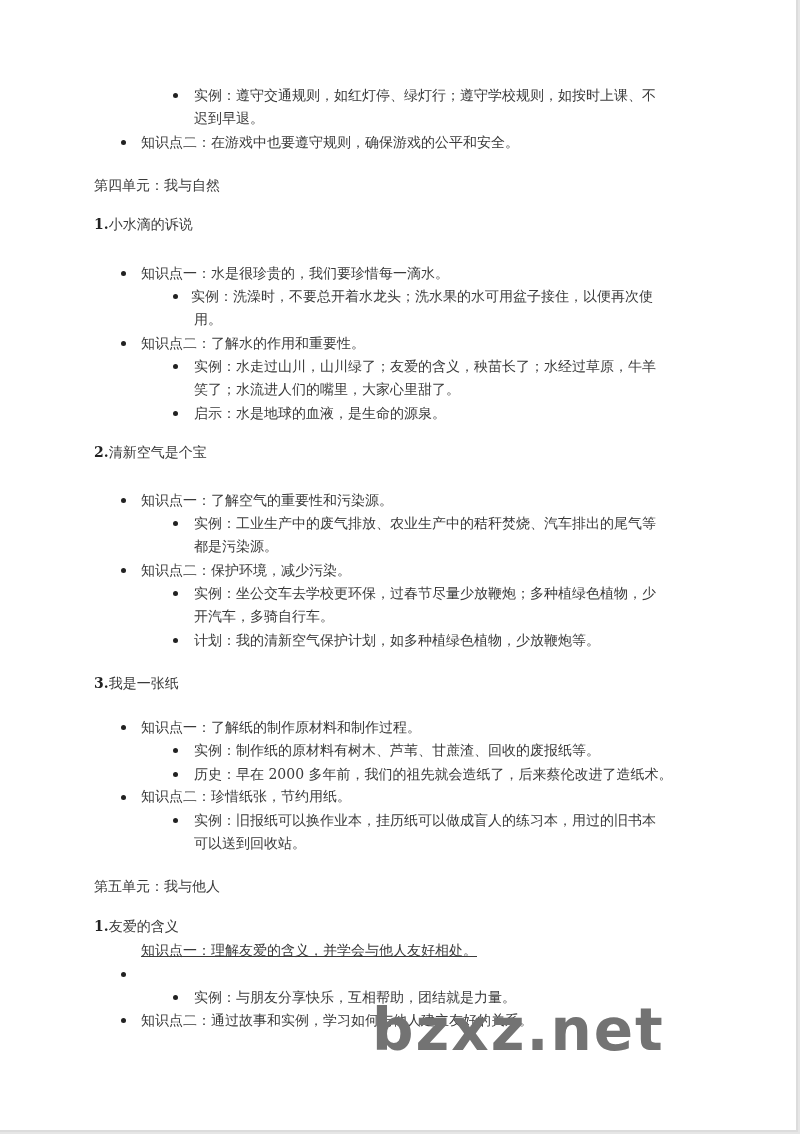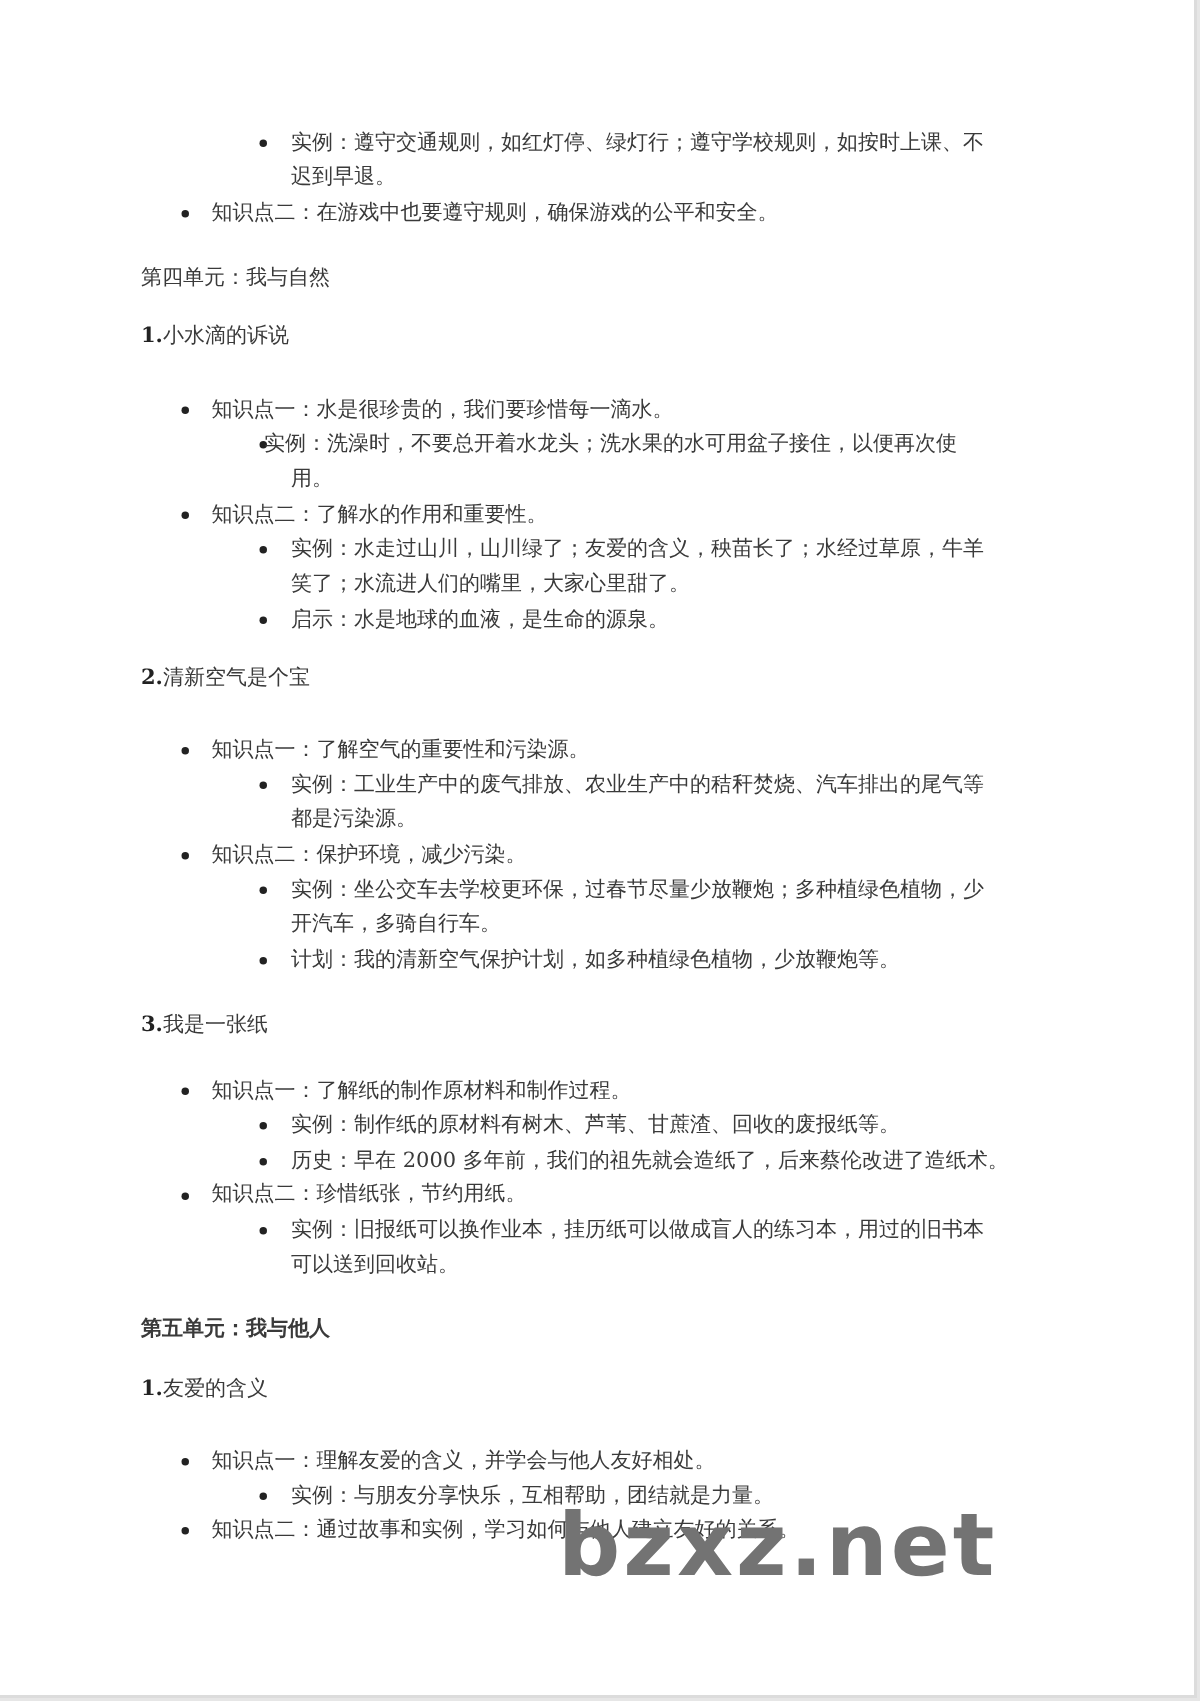--- a/index.html
+++ b/index.html
@@ -37,21 +37,21 @@
     <div class="line" style="left:141px;top:132px;">知识点二：在游戏中也要遵守规则，确保游戏的公平和安全。</div>
 
     <div class="line" style="left:94px;top:175px;">第四单元：我与自然</div>
 
     <div class="line" style="left:94px;top:214px;">
       <span class="heading-num">1.</span><span>小水滴的诉说</span>
     </div>
     <span class="bullet" style="left:121px;top:271px;"></span>
     <div class="line" style="left:141px;top:263px;">知识点一：水是很珍贵的，我们要珍惜每一滴水。</div>
     <span class="bullet" style="left:173px;top:294px;"></span>
-    <div class="line" style="left:176px;top:286px;">实例：洗澡时，不要总开着水龙头；洗水果的水可用盆子接住，以便再次使</div>
+    <div class="line" style="left:191px;top:286px;">实例：洗澡时，不要总开着水龙头；洗水果的水可用盆子接住，以便再次使</div>
     <div class="line" style="left:194px;top:309px;">用。</div>
     <span class="bullet" style="left:121px;top:341px;"></span>
     <div class="line" style="left:141px;top:333px;">知识点二：了解水的作用和重要性。</div>
     <span class="bullet" style="left:173px;top:364px;"></span>
     <div class="line" style="left:194px;top:356px;">实例：水走过山川，山川绿了；友爱的含义，秧苗长了；水经过草原，牛羊</div>
     <div class="line" style="left:194px;top:379px;">笑了；水流进人们的嘴里，大家心里甜了。</div>
     <span class="bullet" style="left:173px;top:411px;"></span>
     <div class="line" style="left:194px;top:403px;">启示：水是地球的血液，是生命的源泉。</div>
 
     <div class="line" style="left:94px;top:442px;">
@@ -78,27 +78,27 @@
     <span class="bullet" style="left:173px;top:748px;"></span>
     <div class="line" style="left:194px;top:740px;">实例：制作纸的原材料有树木、芦苇、甘蔗渣、回收的废报纸等。</div>
     <span class="bullet" style="left:173px;top:772px;"></span>
     <div class="line" style="left:194px;top:764px;">历史：早在 2000 多年前，我们的祖先就会造纸了，后来蔡伦改进了造纸术。</div>
     <span class="bullet" style="left:121px;top:795px;"></span>
     <div class="line" style="left:141px;top:787px;font-family:Liberation Mono, monospace;">知识点二：珍惜纸张，节约用纸。</div>
     <span class="bullet" style="left:173px;top:818px;"></span>
     <div class="line" style="left:194px;top:810px;">实例：旧报纸可以换作业本，挂历纸可以做成盲人的练习本，用过的旧书本</div>
     <div class="line" style="left:194px;top:833px;">可以送到回收站。</div>
 
-    <div class="line" style="left:94px;top:876px;font-weight:bold;">第五单元：我与他人</div>
+    <div class="line" style="left:94px;top:876px;">第五单元：我与他人</div>
 
     <div class="line" style="left:94px;top:916px;">
       <span class="heading-num">1.</span><span>友爱的含义</span>
     </div>
     <span class="bullet" style="left:121px;top:972px;"></span>
-    <div class="line" style="left:141px;top:964px;">知识点一：理解友爱的含义，并学会与他人友好相处。</div>
+    <div class="line" style="left:141px;top:940px;text-decoration:underline;">知识点一：理解友爱的含义，并学会与他人友好相处。</div>
     <span class="bullet" style="left:173px;top:995px;"></span>
     <div class="line" style="left:194px;top:987px;">实例：与朋友分享快乐，互相帮助，团结就是力量。</div>
     <span class="bullet" style="left:121px;top:1018px;"></span>
     <div class="line" style="left:141px;top:1010px;">知识点二：通过故事和实例，学习如何与他人建立友好的关系。</div>
   </div>
 
   <div class="watermark">bzxz.net</div>
 </div>
 
 </body></html>

